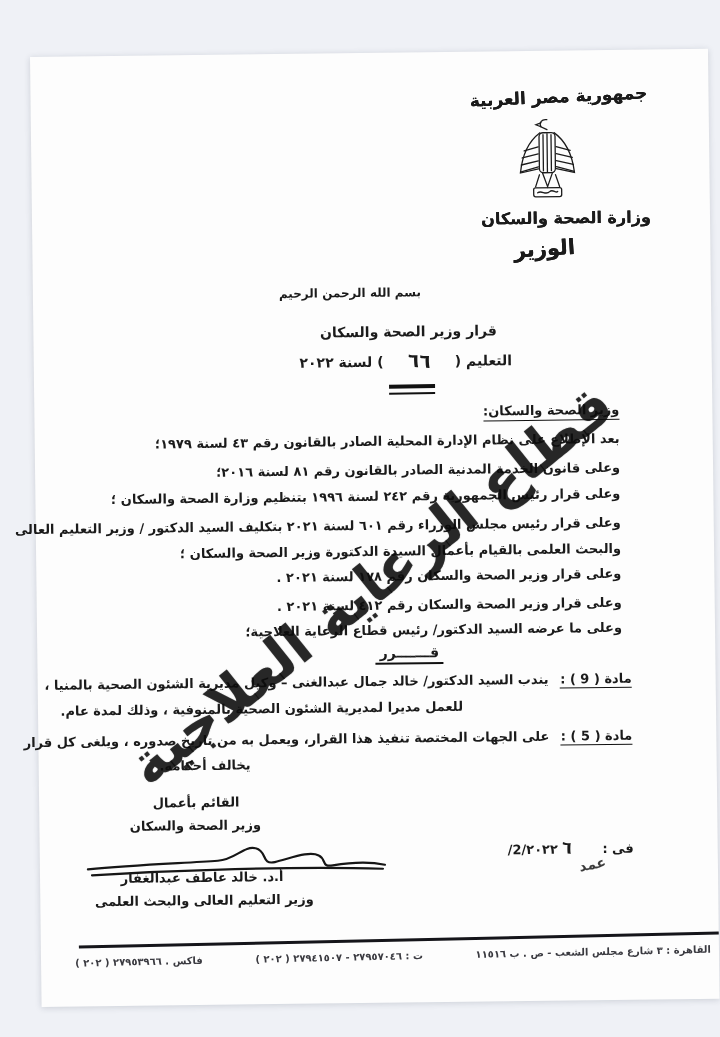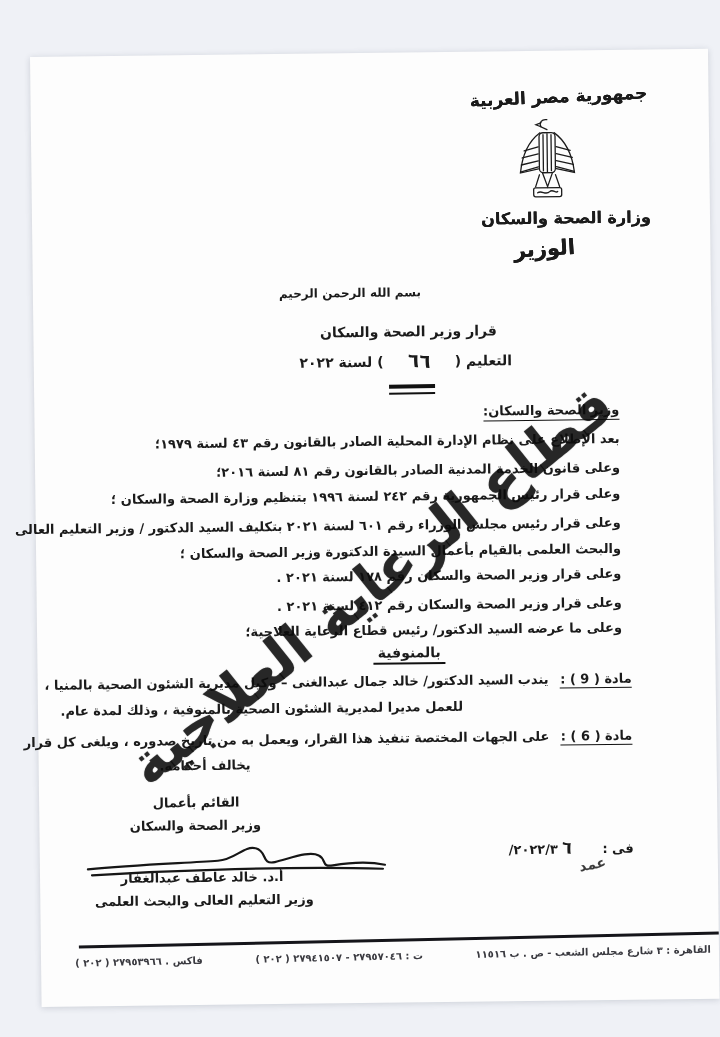--- a/index.html
+++ b/index.html
@@ -126,31 +126,31 @@
   <div class="abs line" style="right:93px;top:381px;">بعد الإطلاع على نظام الإدارة المحلية الصادر بالقانون رقم ٤٣ لسنة ١٩٧٩؛</div>
   <div class="abs line" style="right:93px;top:410px;">وعلى قانون الخدمة المدنية الصادر بالقانون رقم ٨١ لسنة ٢٠١٦؛</div>
   <div class="abs line" style="right:93px;top:436px;">وعلى قرار رئيس الجمهورية رقم ٢٤٢ لسنة ١٩٩٦ بتنظيم وزارة الصحة والسكان ؛</div>
   <div class="abs line" style="right:93px;top:465px;">وعلى قرار رئيس مجلس الوزراء رقم ٦٠١ لسنة ٢٠٢١ بتكليف السيد الدكتور / وزير التعليم العالى</div>
   <div class="abs line" style="right:93px;top:491px;">والبحث العلمى بالقيام بأعمال السيدة الدكتورة وزير الصحة والسكان ؛</div>
   <div class="abs line" style="right:93px;top:516px;">وعلى قرار وزير الصحة والسكان رقم ١٧٨ لسنة ٢٠٢١ .</div>
   <div class="abs line" style="right:93px;top:545px;">وعلى قرار وزير الصحة والسكان رقم ٤١٢ لسنة ٢٠٢١ .</div>
   <div class="abs line" style="right:93px;top:570px;">وعلى ما عرضه السيد الدكتور/ رئيس قطاع الرعاية العلاجية؛</div>
 
   <div class="abs ctr b rtl decision">
-    <span>بالمنوفية</span>
+    <span>قـــــــرر</span>
   </div>
 
   <div class="abs line" style="right:84px;top:621px;">
     <span class="art-label">مادة ( 9 ) :</span>
     <span>يندب السيد الدكتور/ خالد جمال عبدالغنى – وكيل مديرية الشئون الصحية بالمنيا ،</span>
   </div>
   <div class="abs line" style="right:253px;top:647px;">للعمل مديرا لمديرية الشئون الصحية بالمنوفية ، وذلك لمدة عام.</div>
 
   <div class="abs line" style="right:84px;top:678px;">
-    <span class="art-label">مادة ( 6 ) :</span>
+    <span class="art-label">مادة ( 5 ) :</span>
     <span>على الجهات المختصة تنفيذ هذا القرار، ويعمل به من تاريخ صدوره ، ويلغى كل قرار</span>
   </div>
   <div class="abs line" style="right:466px;top:703px;">يخالف أحكامه.</div>
 
   <div class="abs ctr sig-t" style="left:77px;top:740px;width:160px;">القائم بأعمال</div>
   <div class="abs ctr sig-t" style="left:56px;top:763px;width:200px;">وزير الصحة والسكان</div>
 
   <div class="abs sigline">
     <svg viewBox="0 0 305 44" width="305" height="44">
       <g stroke="#161616" fill="none" stroke-width="2.2" stroke-linecap="round">
@@ -159,21 +159,21 @@
       </g>
     </svg>
   </div>
 
   <div class="abs ctr sig-t" style="left:62px;top:815px;width:200px;">أ.د. خالد عاطف عبدالغفار</div>
   <div class="abs ctr sig-t" style="left:34px;top:838px;width:260px;">وزير التعليم العالى والبحث العلمى</div>
 
   <div class="abs date-line">
     <span>فى :</span>
     <span class="hand date-day">٦</span>
-    <span>٢٠٢٢/٣/</span>
+    <span>٢٠٢٢/2/</span>
   </div>
   <div class="abs scribble">عمد</div>
 
   <div class="abs stamp">قطاع الرعاية العلاجية</div>
 
   <div class="abs foot-rule"></div>
   <div class="abs footer">
     <span>القاهرة : ٣ شارع مجلس الشعب - ص . ب ١١٥١٦</span>
     <span>ت : ٢٧٩٥٧٠٤٦ - ٢٧٩٤١٥٠٧ ( ٢٠٢ )</span>
     <span>فاكس . ٢٧٩٥٣٩٦٦ ( ٢٠٢ )</span>

